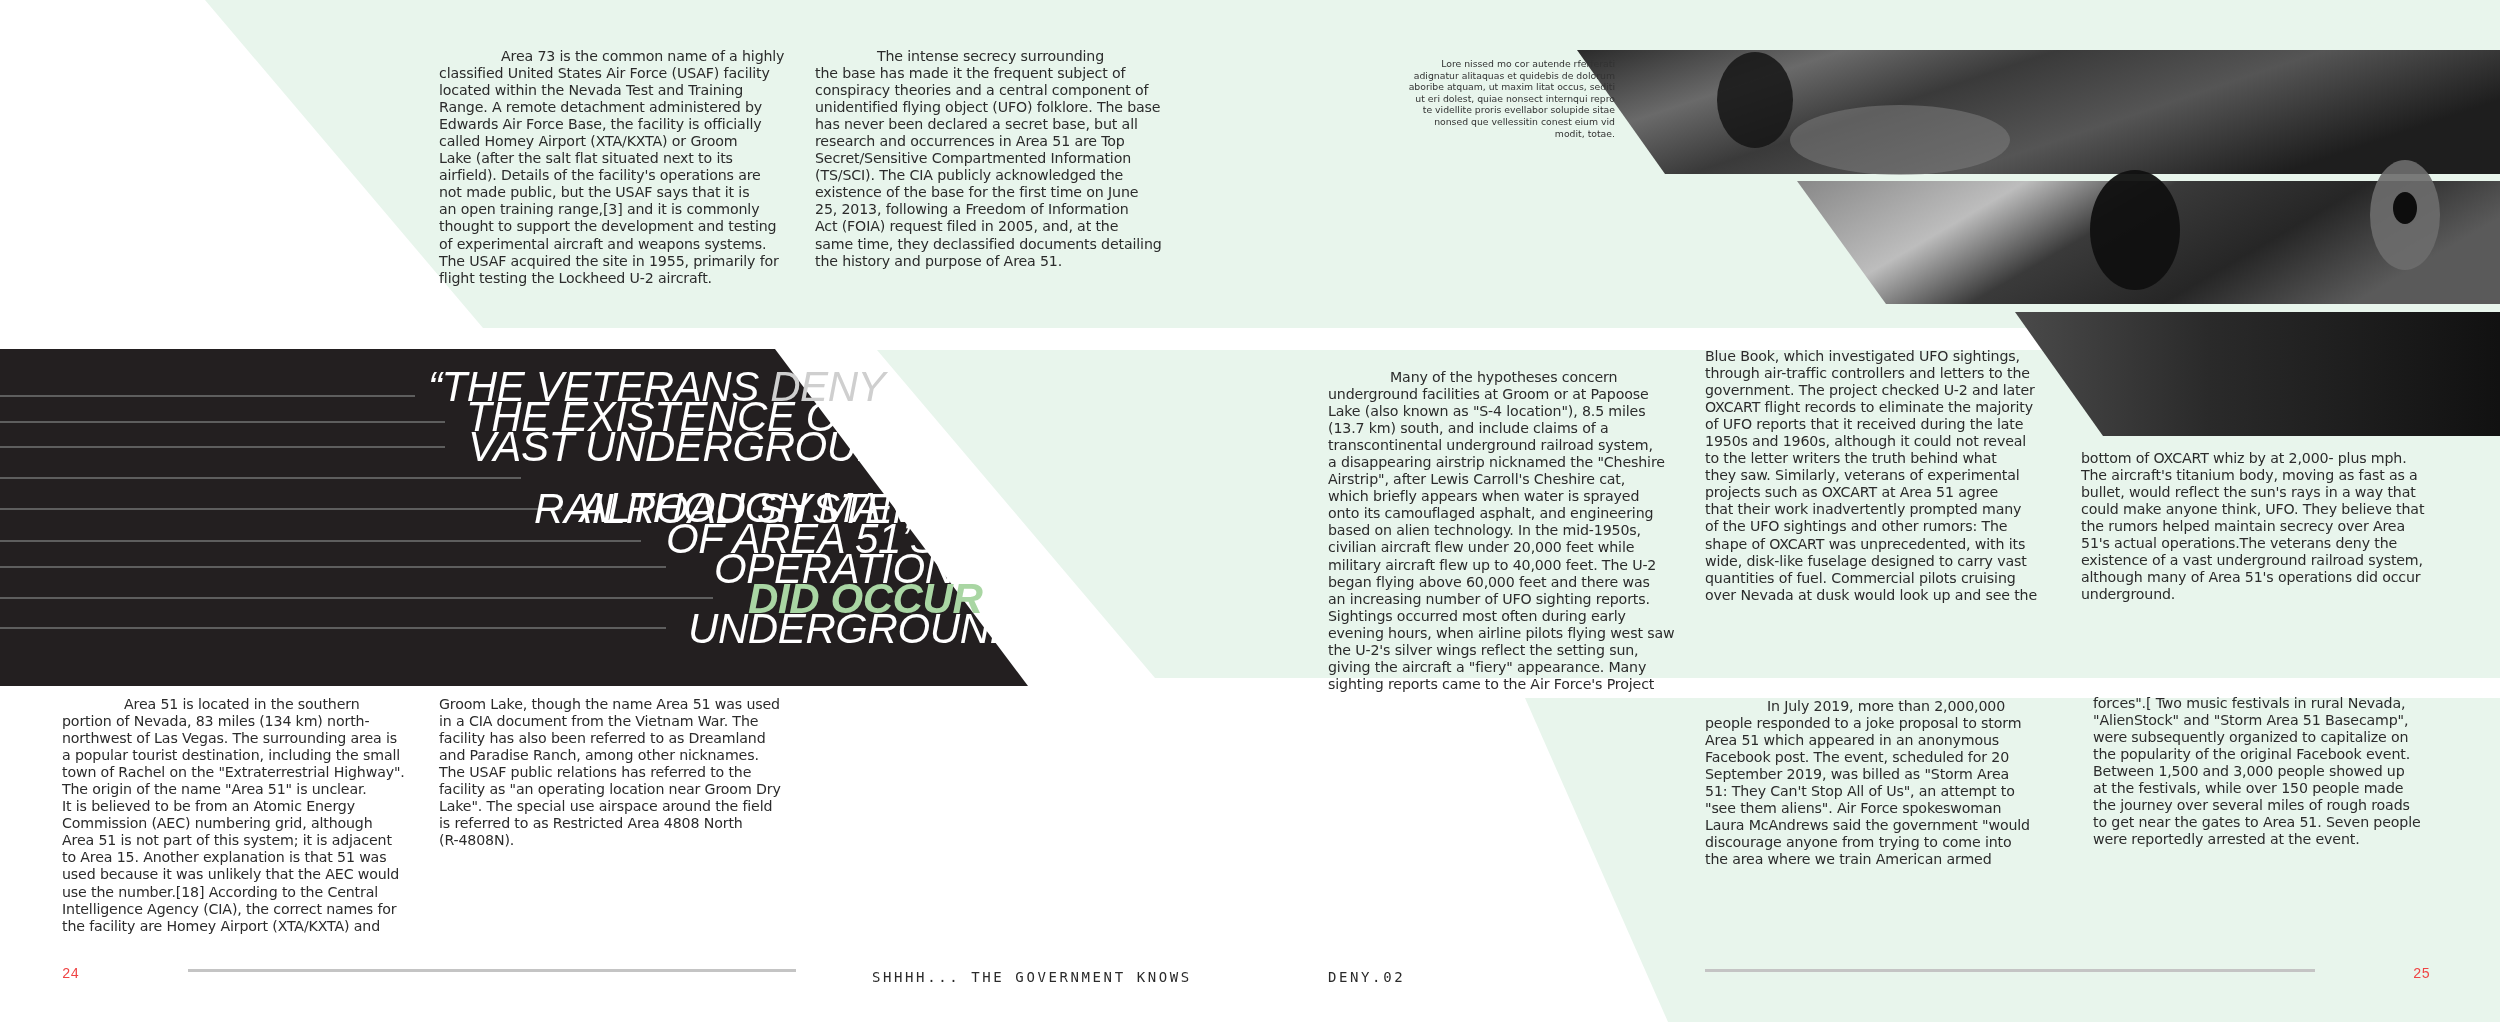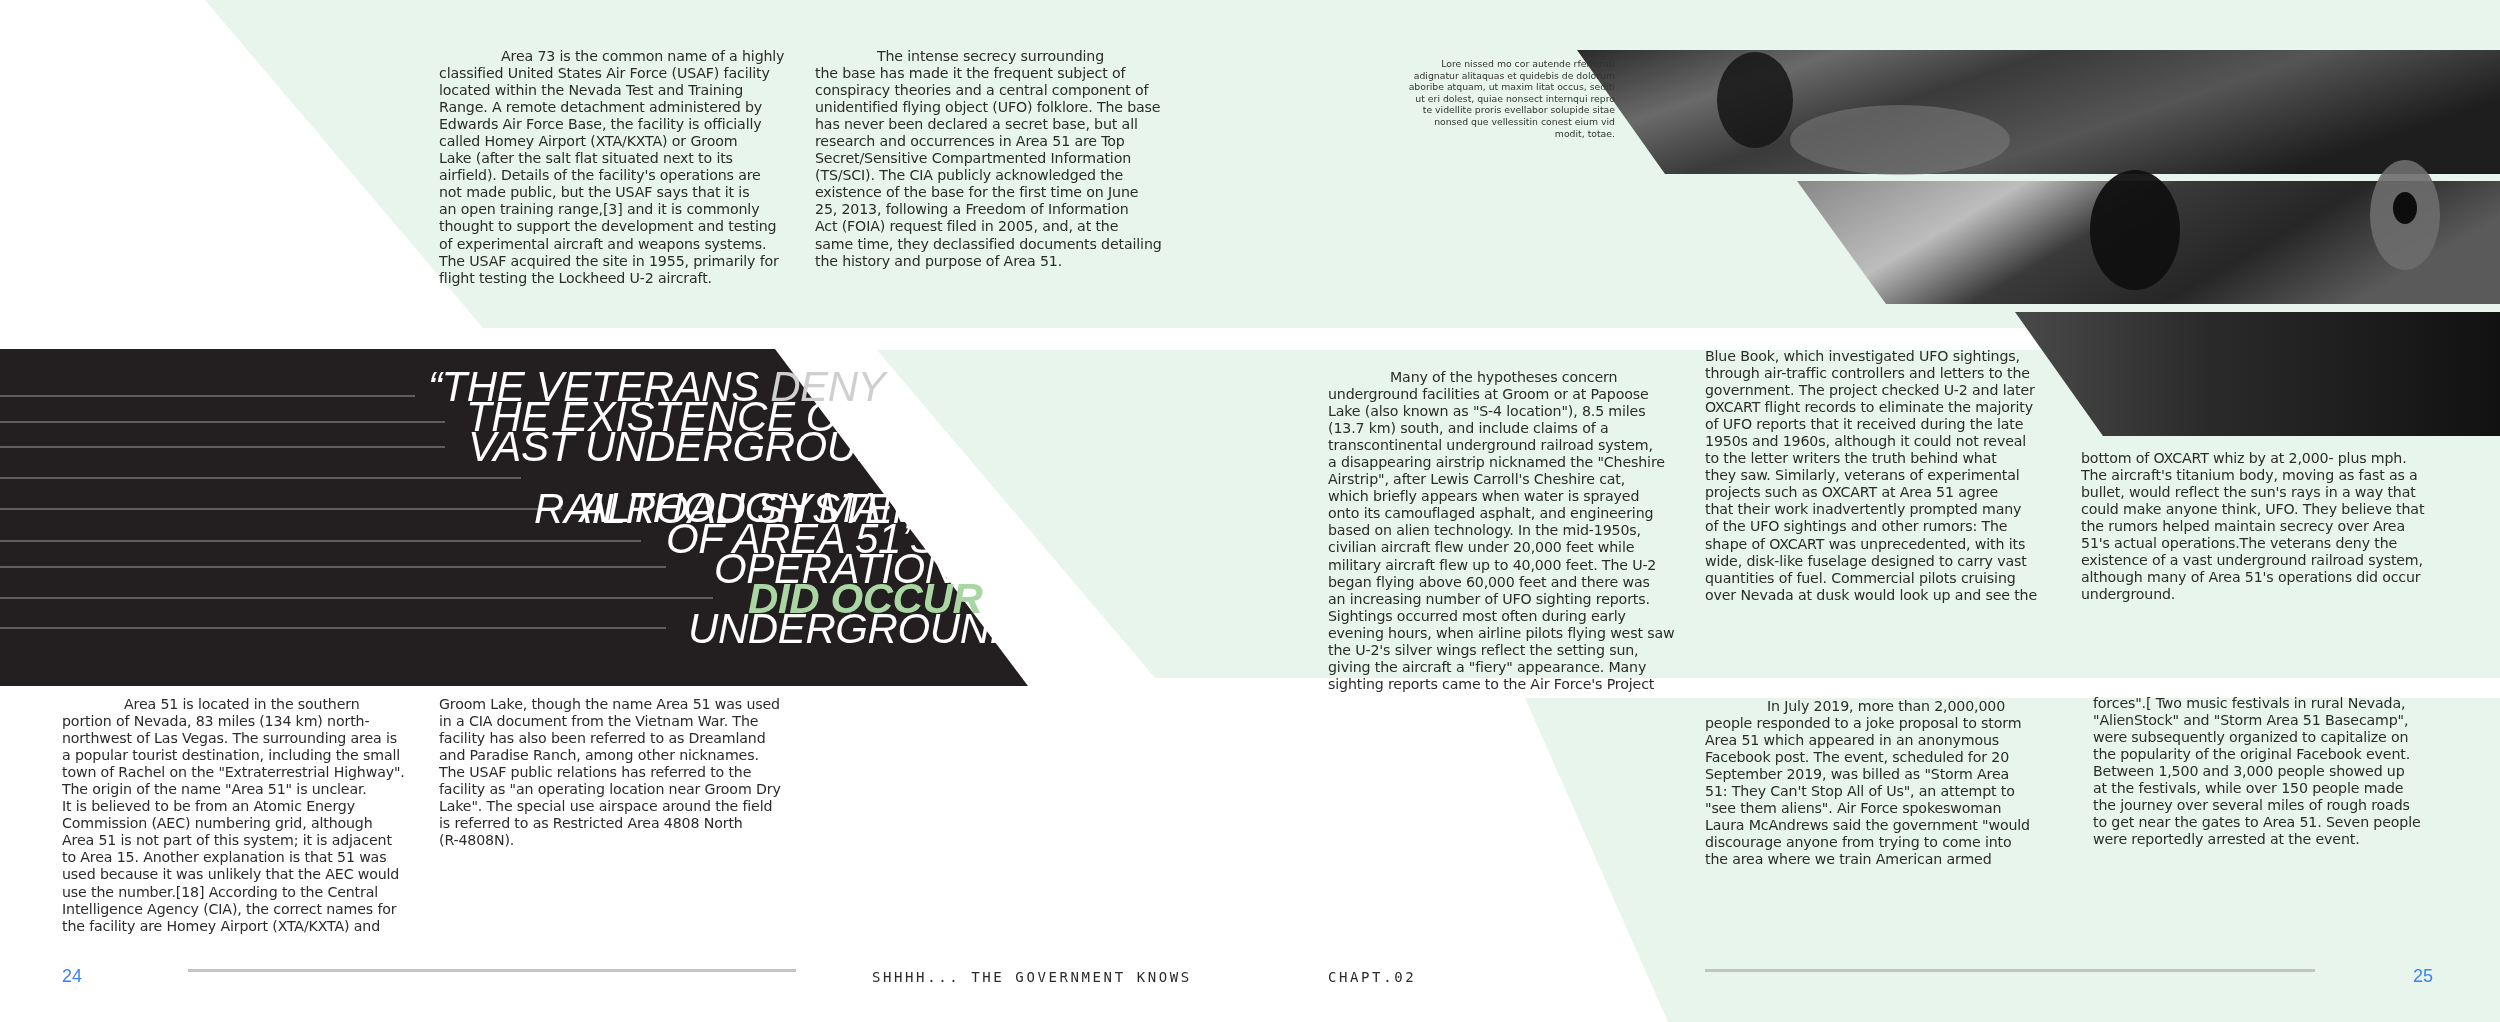--- a/index.html
+++ b/index.html
@@ -24,21 +24,21 @@
     position:absolute; right:0; font-family:"Liberation Sans", sans-serif;
     font-style:italic; font-size:31px; line-height:30.2px; color:#ffffff;
     letter-spacing:-0.4px; text-transform:uppercase;
   }
   .quote-line { position:absolute; white-space:nowrap; }
   .footer-text {
     position:absolute; font-family:"DejaVu Sans Mono", "Liberation Mono", monospace;
     font-size:14px; letter-spacing:2.6px; color:#2a2a2a;
   }
   .page-num {
-    position:absolute; font-family:Liberation Sans, sans-serif; font-size:18px; color:#3b82f6;
+    position:absolute; font-family:Liberation Mono, monospace; font-size:14px; color:#ef4444;
   }
 </style>
 </head>
 <body>
 
 <svg class="shape" viewBox="0 0 2500 1022" preserveAspectRatio="none">
 
   <polygon points="205,0 2500,0 2500,328 483,328" fill="#e8f5ec"></polygon>
 
   <polygon points="877,350 2500,350 2500,678 1155,678" fill="#e8f5ec"></polygon>
@@ -234,14 +234,14 @@
 <div class="body-text" style="left:2093px; top:695px; width:380px;">forces".[ Two music festivals in rural Nevada,
 "AlienStock" and "Storm Area 51 Basecamp",
 were subsequently organized to capitalize on
 the popularity of the original Facebook event.
 Between 1,500 and 3,000 people showed up
 at the festivals, while over 150 people made
 the journey over several miles of rough roads
 to get near the gates to Area 51. Seven people
 were reportedly arrested at the event.</div>
 
-<div class="footer-text" style="left:1328px; top:969px;">CHAPT.02</div>
+<div class="footer-text" style="left:1328px; top:969px;">DENY.02</div>
 <div class="page-num" style="left:2413px; top:966px;">25</div>
 
 </body></html>

